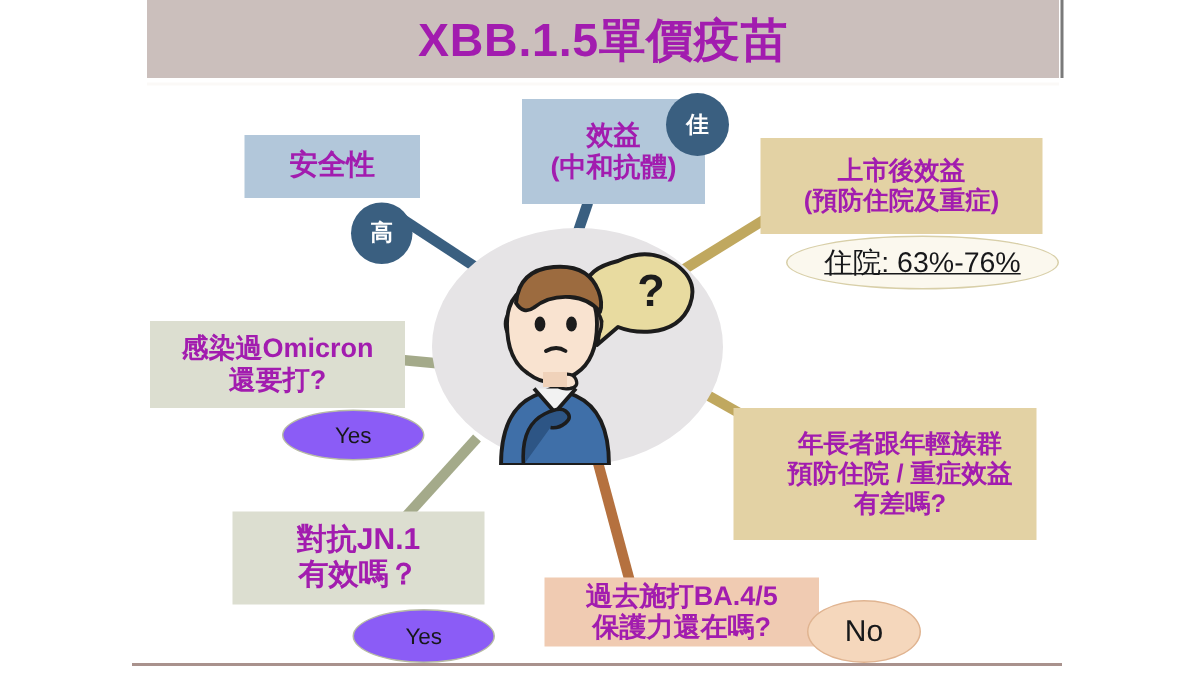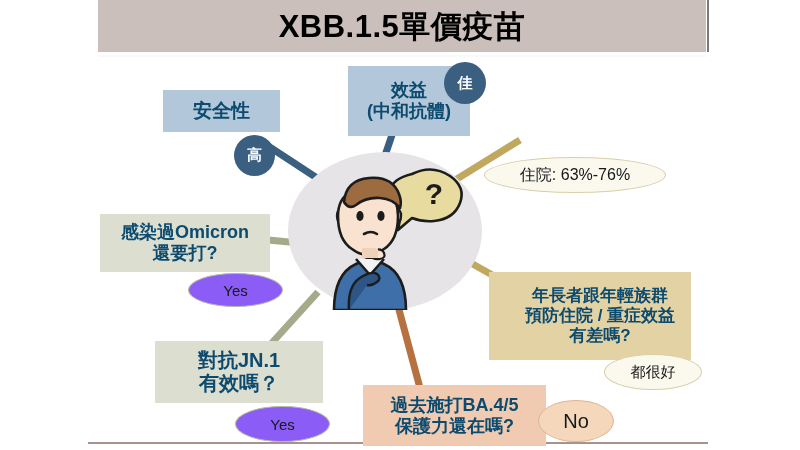--- a/index.html
+++ b/index.html
@@ -14,21 +14,21 @@
   #stage{position:absolute;left:0;top:0;width:800px;height:450px;}
 
   
   .title-bar{
     position:absolute;left:98px;top:0;width:608px;height:52px;
     background:#cbbfbc;
   }
   .title-bar .title-text{
     position:absolute;left:0;top:0;width:608px;height:52px;
     display:flex;align-items:center;justify-content:center;
-    font-size:31px;font-weight:bold;color:#000000;
+    font-size:31px;font-weight:bold;color:#a21caf;
     letter-spacing:0.5px;line-height:1;
   }
   .title-rule{
     position:absolute;left:98px;top:55px;width:608px;height:2px;
     background:#fbf9f7;
   }
   .vline-right{
     position:absolute;left:707px;top:0;width:2px;height:52px;
     background:#7a7a7a;
   }
@@ -46,21 +46,21 @@
     background:#e6e4e6;border-radius:50%;
   }
   .hub-art{position:absolute;left:288px;top:152px;width:194px;height:158px;}
 
   
   .node{
     position:absolute;
     display:flex;align-items:center;justify-content:center;
     text-align:center;
     font-weight:bold;
-    color:#0c4a6e;
+    color:#a21caf;
     line-height:1.16;
     box-sizing:border-box;
     padding:3px 6px;
     white-space:pre-line;
   }
   .blue-box{background:#b2c7da;}
   .gold-box{background:#e3d2a4;}
   .sage-box{background:#dcded0;}
   .peach-box{background:#f0cbb2;}
 
@@ -143,32 +143,33 @@
     <path d="M74 96 h16 v10 h-16 z" fill="#f0d2ba" stroke="none"></path>
   </svg>
 
   <div class="node blue-box" style="left:163px;top:90px;width:117px;height:42px;font-size:19px;">安全性</div>
   <div class="badge badge-circle-blue" style="left:234px;top:135px;width:41px;height:41px;font-size:15px;">高</div>
 
   <div class="node blue-box" style="left:348px;top:66px;width:122px;height:70px;font-size:18px;">效益
 (中和抗體)</div>
   <div class="badge badge-circle-blue" style="left:444px;top:62px;width:42px;height:42px;font-size:15px;">佳</div>
 
-  <div class="badge badge-ellipse-cream" style="left:484px;top:157px;width:182px;height:36px;font-size:16px;">住院: 63%-76%</div>
+  <div class="node gold-box" style="left:507px;top:92px;width:188px;height:64px;font-size:17px;">上市後效益
+(預防住院及重症)</div>
+  <div class="badge badge-ellipse-cream" style="left:524px;top:157px;width:182px;height:36px;font-size:19px;text-decoration:underline;">住院: 63%-76%</div>
 
   <div class="node sage-box" style="left:100px;top:214px;width:170px;height:58px;font-size:18px;">感染過Omicron
 還要打?</div>
   <div class="badge badge-ellipse-sage" style="left:188px;top:273px;width:95px;height:34px;font-size:15px;">Yes</div>
 
   <div class="node sage-box" style="left:155px;top:341px;width:168px;height:62px;font-size:20px;">對抗JN.1
 有效嗎？</div>
   <div class="badge badge-ellipse-sage" style="left:235px;top:406px;width:95px;height:36px;font-size:15px;">Yes</div>
 
-  <div class="node peach-box" style="left:363px;top:385px;width:183px;height:61px;font-size:18px;">過去施打BA.4/5
+  <div class="node peach-box" style="left:363px;top:385px;width:183px;height:46px;font-size:18px;">過去施打BA.4/5
 保護力還在嗎?</div>
   <div class="badge badge-ellipse-peach" style="left:538px;top:400px;width:76px;height:42px;font-size:20px;">No</div>
 
   <div class="node gold-box" style="left:489px;top:272px;width:202px;height:88px;font-size:17px;padding-left:26px;">年長者跟年輕族群
 預防住院 / 重症效益
 有差嗎?</div>
-  <div class="badge badge-ellipse-cream" style="left:604px;top:354px;width:98px;height:36px;font-size:15px;">都很好</div>
 
 </div>
 
 </body></html>

